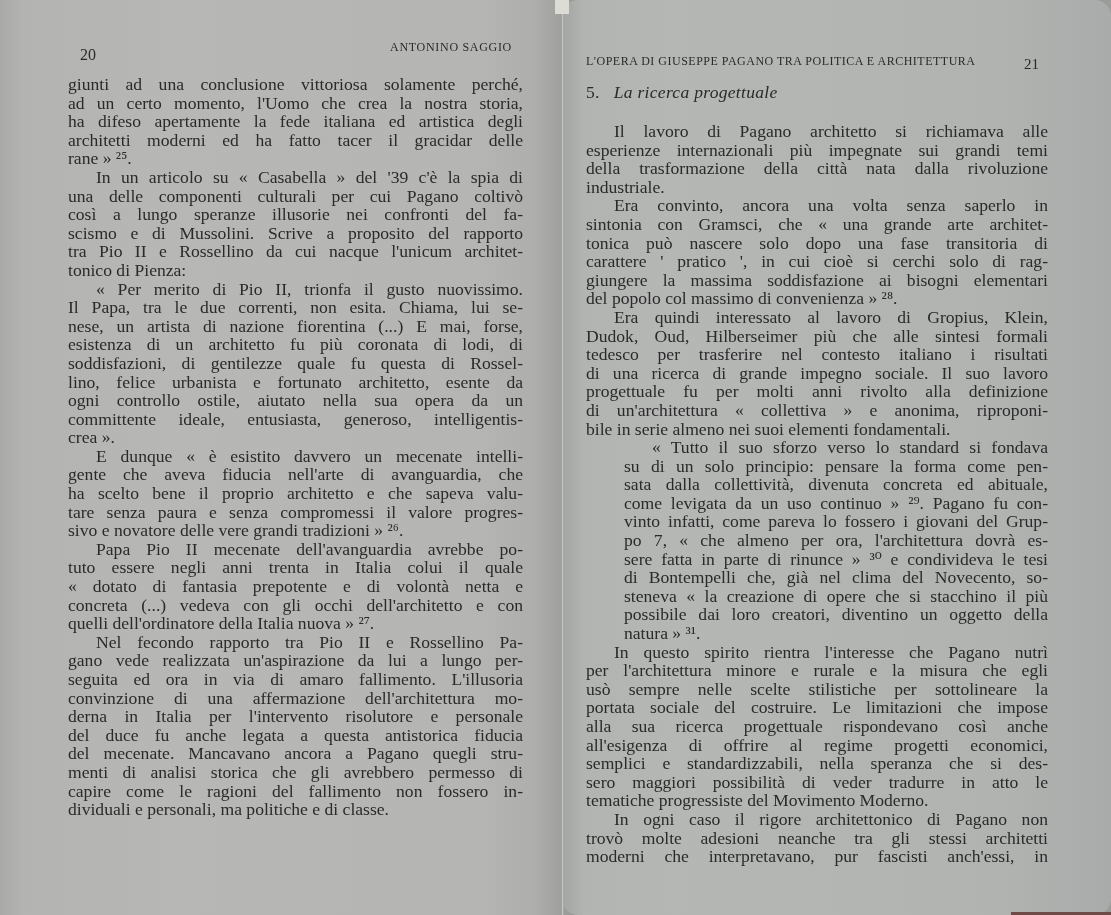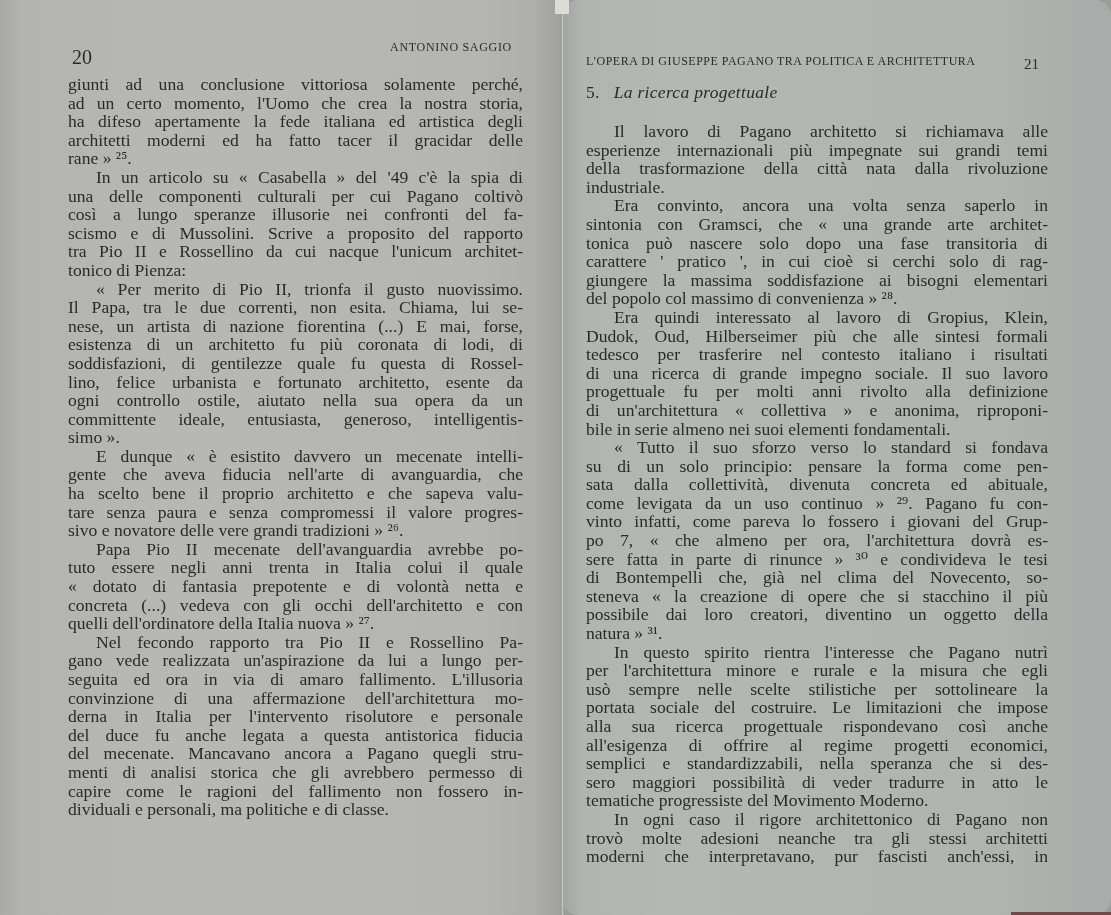--- a/index.html
+++ b/index.html
@@ -30,21 +30,21 @@
     background: linear-gradient(90deg, #8e8f8d, #c4c4c0, #9a9b99);
   }
   .top-gap {
     position: absolute; left: 555px; top: 0; width: 14px; height: 14px;
     background: #dcdcd5;
   }
   .bottom-edge {
     position: absolute; right: 0; bottom: 0; width: 100px; height: 3px;
     background: #6e4b47;
   }
-  .left .pnum { position: absolute; left: 72px; top: 46px; font-size: 20px; }
+  .left .pnum { position: absolute; left: 80px; top: 46px; font-size: 16px; }
   .left .runhead { position: absolute; right: 50px; top: 40px; font-size: 12px; letter-spacing: 0.7px; }
   .right .runhead { position: absolute; left: 24px; top: 54px; font-size: 12px; letter-spacing: 0.5px; }
   .right .pnum { position: absolute; left: 462px; top: 56px; font-size: 15px; }
 
   .text {
     position: absolute;
     font-size: 17.6px;
     line-height: 18.6px;
     text-align: justify;
   }
@@ -70,37 +70,37 @@
     <div class="runhead">ANTONINO SAGGIO</div>
     <div class="text">
         <p class="noindent" style="text-indent: 0px;">
           <span class="line">giunti ad una conclusione vittoriosa solamente perché,</span>
           <span class="line">ad un certo momento, l'Uomo che crea la nostra storia,</span>
           <span class="line">ha difeso apertamente la fede italiana ed artistica degli</span>
           <span class="line">architetti moderni ed ha fatto tacer il gracidar delle</span>
           <span class="line last">rane » ²⁵.</span>
         </p>
         <p style="text-indent: 0px;">
-          <span class="line" style="padding-left: 28px;">In un articolo su « Casabella » del '49 c'è la spia di</span>
+          <span class="line" style="padding-left: 28px;">In un articolo su « Casabella » del '39 c'è la spia di</span>
           <span class="line">una delle componenti culturali per cui Pagano coltivò</span>
           <span class="line">così a lungo speranze illusorie nei confronti del fa-</span>
           <span class="line">scismo e di Mussolini. Scrive a proposito del rapporto</span>
           <span class="line">tra Pio II e Rossellino da cui nacque l'unicum architet-</span>
           <span class="line last">tonico di Pienza:</span>
         </p>
         <p style="text-indent: 0px;">
           <span class="line" style="padding-left: 28px;">« Per merito di Pio II, trionfa il gusto nuovissimo.</span>
           <span class="line">Il Papa, tra le due correnti, non esita. Chiama, lui se-</span>
           <span class="line">nese, un artista di nazione fiorentina (...) E mai, forse,</span>
           <span class="line">esistenza di un architetto fu più coronata di lodi, di</span>
           <span class="line">soddisfazioni, di gentilezze quale fu questa di Rossel-</span>
           <span class="line">lino, felice urbanista e fortunato architetto, esente da</span>
           <span class="line">ogni controllo ostile, aiutato nella sua opera da un</span>
           <span class="line">committente ideale, entusiasta, generoso, intelligentis-</span>
-          <span class="line last">simo ».</span>
+          <span class="line last">crea ».</span>
         </p>
         <p style="text-indent: 0px;">
           <span class="line" style="padding-left: 28px;">E dunque « è esistito davvero un mecenate intelli-</span>
           <span class="line">gente che aveva fiducia nell'arte di avanguardia, che</span>
           <span class="line">ha scelto bene il proprio architetto e che sapeva valu-</span>
           <span class="line">tare senza paura e senza compromessi il valore progres-</span>
           <span class="line last">sivo e novatore delle vere grandi tradizioni » ²⁶.</span>
         </p>
         <p style="text-indent: 0px;">
           <span class="line" style="padding-left: 28px;">Papa Pio II mecenate dell'avanguardia avrebbe po-</span>
@@ -146,21 +146,21 @@
         </p>
         <p style="text-indent: 0px;">
           <span class="line" style="padding-left: 28px;">Era quindi interessato al lavoro di Gropius, Klein,</span>
           <span class="line">Dudok, Oud, Hilberseimer più che alle sintesi formali</span>
           <span class="line">tedesco per trasferire nel contesto italiano i risultati</span>
           <span class="line">di una ricerca di grande impegno sociale. Il suo lavoro</span>
           <span class="line">progettuale fu per molti anni rivolto alla definizione</span>
           <span class="line">di un'architettura « collettiva » e anonima, riproponi-</span>
           <span class="line last">bile in serie almeno nei suoi elementi fondamentali.</span>
         </p>
-        <p style="text-indent: 0px;">
+        <p style="text-indent: 0px; margin-left: 38px;">
           <span class="line" style="padding-left: 28px;">« Tutto il suo sforzo verso lo standard si fondava</span>
           <span class="line">su di un solo principio: pensare la forma come pen-</span>
           <span class="line">sata dalla collettività, divenuta concreta ed abituale,</span>
           <span class="line">come levigata da un uso continuo » ²⁹. Pagano fu con-</span>
           <span class="line">vinto infatti, come pareva lo fossero i giovani del Grup-</span>
           <span class="line">po 7, « che almeno per ora, l'architettura dovrà es-</span>
           <span class="line">sere fatta in parte di rinunce » ³⁰ e condivideva le tesi</span>
           <span class="line">di Bontempelli che, già nel clima del Novecento, so-</span>
           <span class="line">steneva « la creazione di opere che si stacchino il più</span>
           <span class="line">possibile dai loro creatori, diventino un oggetto della</span>

